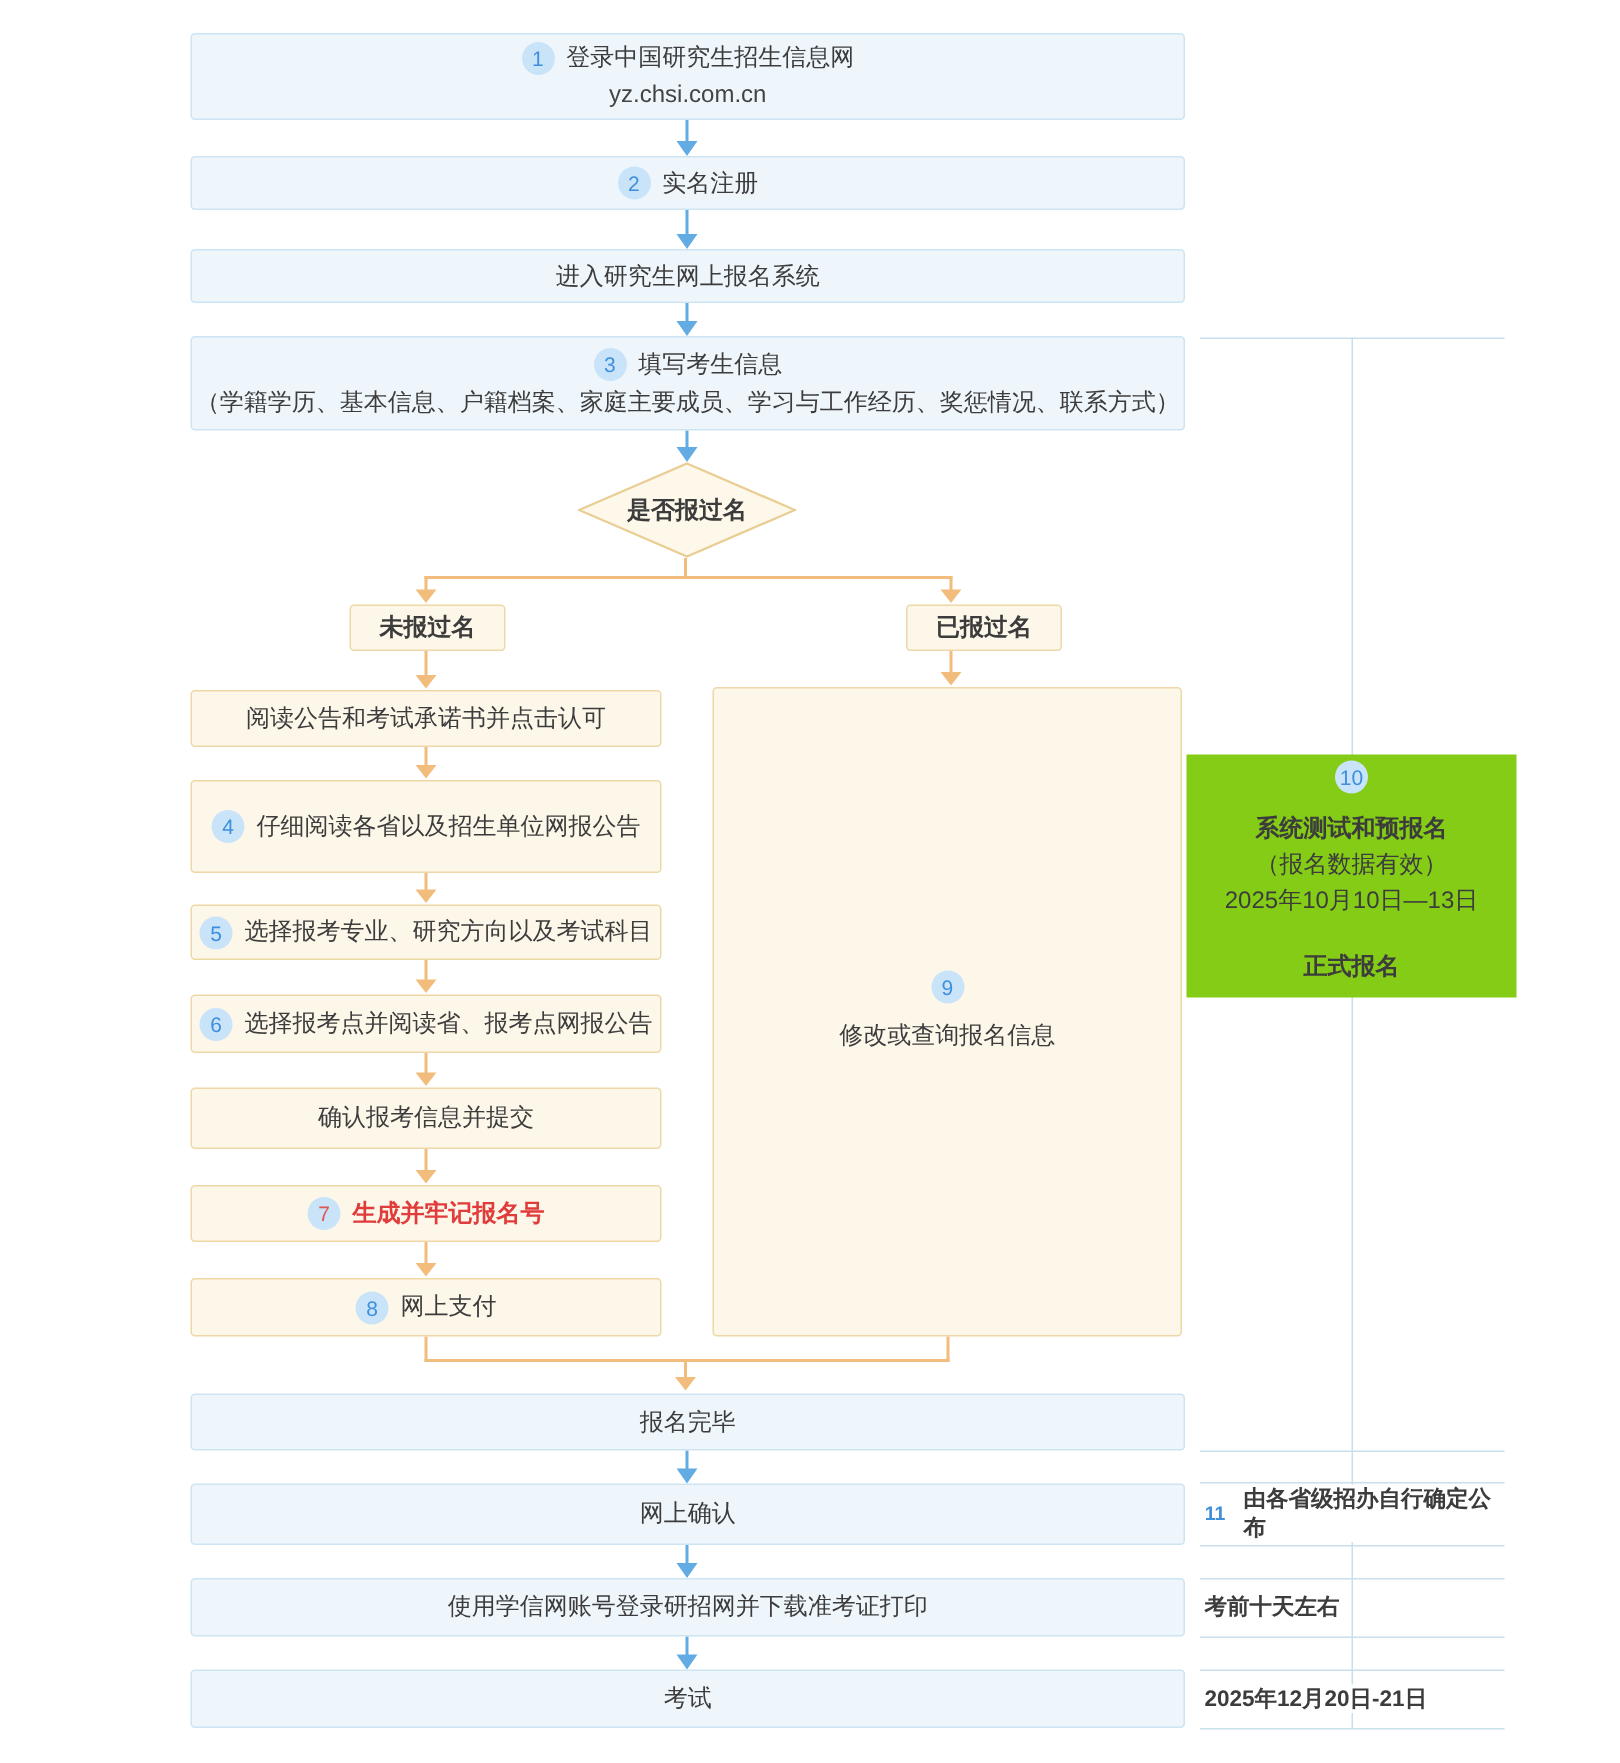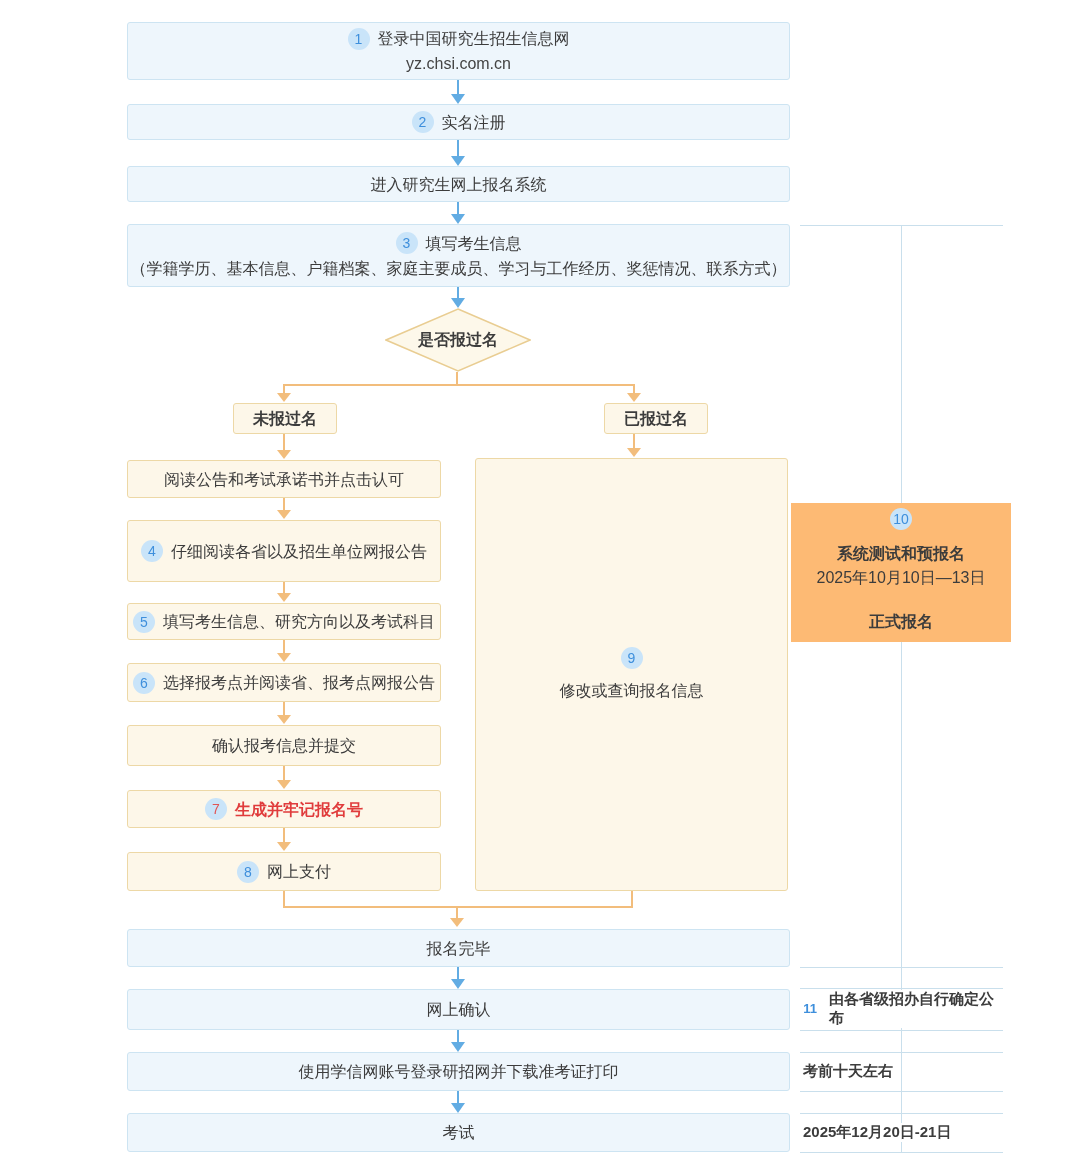--- a/index.html
+++ b/index.html
@@ -35,21 +35,21 @@
   .head-down{position:absolute;width:0;height:0;border-left:7px solid transparent;
              border-right:7px solid transparent;border-top:10px solid var(--blue-arrow);}
   .head-down.orange{border-top-width:9px;border-top-color:var(--orange);}
   .thin-h{position:absolute;height:1px;background:var(--thin);}
   .thin-v{position:absolute;width:1px;background:var(--thin);}
 
   .diamond{position:absolute;left:385px;top:308px;width:146px;height:64px;}
   .diamond .dlabel{position:absolute;inset:0;display:flex;align-items:center;justify-content:center;
                    font-size:16px;font-weight:700;}
 
-  .note-block{position:absolute;left:791px;top:503px;width:220px;background:#fdba74;
+  .note-block{position:absolute;left:791px;top:503px;width:220px;background:#84cc16;
               text-align:center;font-size:16px;line-height:24px;padding:4px 0 8px;}
   .note-block .badge{margin-bottom:12px;}
   .note-row{position:absolute;left:800px;width:203px;display:flex;align-items:center;gap:6px;
             font-size:15px;font-weight:700;}
   .note-row .mask{background:#fff;padding:0 3px;}
   .detail{font-size:16px;}
   .sub-url{color:#444;}
 </style>
 </head>
 <body>
@@ -163,21 +163,21 @@
       <span class="badge">4</span>
       <div>
         <div>仔细阅读各省以及招生单位网报公告</div>
       </div>
     </div>
   </div>
 
   <div class="box cream" style="left:127px;top:603px;width:314px;height:37px">
     <div class="line">
       <span class="badge">5</span>
-      <span>填写考生信息、研究方向以及考试科目</span>
+      <span>选择报考专业、研究方向以及考试科目</span>
     </div>
   </div>
 
   <div class="box cream" style="left:127px;top:663px;width:314px;height:39px">
     <div class="line">
       <span class="badge">6</span>
       <span>选择报考点并阅读省、报考点网报公告</span>
     </div>
   </div>
 
@@ -213,20 +213,21 @@
   <div class="box blue" style="left:127px;top:989px;width:663px;height:41px">
     <span>网上确认</span>
   </div>
   <div class="box blue" style="left:127px;top:1113px;width:663px;height:39px">
     <span>考试</span>
   </div>
 
   <div class="note-block">
     <span class="badge">10</span>
     <div class="bold">系统测试和预报名</div>
+    <div>（报名数据有效）</div>
     <div>2025年10月10日—13日</div>
     <div class="bold" style="margin-top:20px">正式报名</div>
   </div>
 
   <div class="note-row" style="top:988px;height:42px">
     <span class="badge small mask">11</span>
     <span class="mask">由各省级招办自行确定公布</span>
   </div>
   <div class="note-row" style="top:1052px;height:39px">
     <span class="mask">考前十天左右</span>

